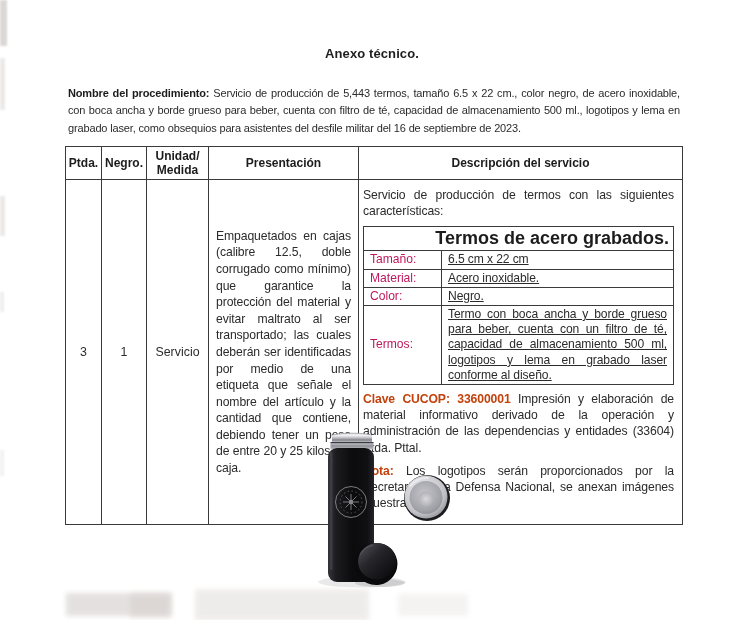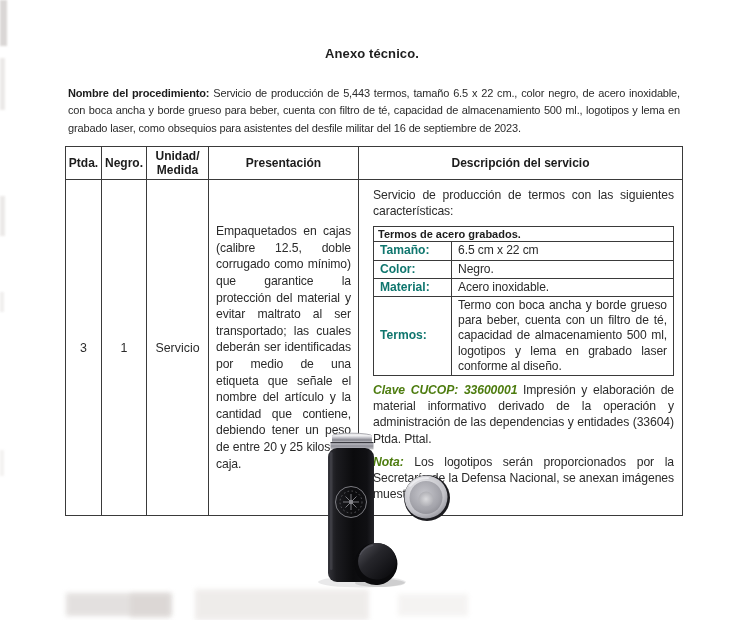--- a/index.html
+++ b/index.html
@@ -29,36 +29,36 @@
   table.main-table thead th {
     font-size:12px; font-weight:bold; color:#1c1c1c;
     text-align:center; vertical-align:middle; height:30px;
     padding:1px 2px; line-height:14px;
   }
   td.cell-center { text-align:center; vertical-align:middle; font-size:12.4px; }
   td.cell-pres {
     vertical-align:middle; padding:6px 7px; text-align:justify;
     line-height:16.6px; letter-spacing:-0.1px;
   }
-  td.cell-desc { vertical-align:top; padding:3px 8px 6px 14px; }
+  td.cell-desc { vertical-align:top; padding:3px 8px 6px 4px; }
   .cell-desc p { margin:4px 0 7px 0; text-align:justify; line-height:16.2px; letter-spacing:-0.1px; }
-  .cell-desc p b { color:#4d7c0f;font-style:italic; }
+  .cell-desc p b { color:#c2410c; }
 
   table.spec-table {
     width:100%; border-collapse:collapse; table-layout:fixed;
     margin:1px 0 6px 0; font-size:12.1px;
   }
   table.spec-table th, table.spec-table td { border:1.3px solid #3a3a3a; }
   table.spec-table th {
-    text-align:left; font-weight:bold; color:#1c1c1c;
-    padding:1px 4px; font-size:11px;
+    text-align:right; font-weight:bold; color:#1c1c1c;
+    padding:1px 4px; font-size:18px;
   }
   table.spec-table td { padding:1px 6px; line-height:15.2px; }
-  td.spec-label { font-weight:bold; color:#0f766e; vertical-align:middle; }
-  td.spec-value { text-align:justify; letter-spacing:-0.1px; }
+  td.spec-label { font-weight:normal; color:#be185d; vertical-align:middle; }
+  td.spec-value { text-align:justify; letter-spacing:-0.1px;text-decoration:underline; }
 
   .photo { position:absolute; left:296px; top:430px; width:192px; height:162px; }
 
   .ghost, .edge-mark { position:absolute; pointer-events:none; }
   .ghost { filter:blur(2.5px); }
   .g1 { left:66px;  top:593px; width:106px; height:23px; background:#c9c3c0; opacity:.5; }
   .g2 { left:130px; top:593px; width:40px;  height:25px; background:#d4cecb; opacity:.45; }
   .g3 { left:195px; top:589px; width:174px; height:31px; opacity:.5;
         background:repeating-linear-gradient(#e3dedb 0 5px, #cbc5c2 5px 6px); }
   .g4 { left:398px; top:594px; width:70px;  height:22px; background:#ded9d6; opacity:.3; }
@@ -108,26 +108,26 @@
             </colgroup>
           <tbody>
               <tr>
             <th colspan="2">Termos de acero grabados.</th>
           </tr>
           <tr>
             <td class="spec-label">Tamaño:</td>
             <td class="spec-value">6.5 cm x 22 cm</td>
           </tr>
           <tr>
+            <td class="spec-label">Material:</td>
+            <td class="spec-value">Acero inoxidable.</td>
+          </tr>
+          <tr>
             <td class="spec-label">Color:</td>
             <td class="spec-value">Negro.</td>
-          </tr>
-          <tr>
-            <td class="spec-label">Material:</td>
-            <td class="spec-value">Acero inoxidable.</td>
           </tr>
           <tr>
             <td class="spec-label">Termos:</td>
             <td class="spec-value">Termo con boca ancha y borde grueso para beber, cuenta con un filtro de té, capacidad de almacenamiento 500 ml, logotipos y lema en grabado laser conforme al diseño.</td>
           </tr>
         </tbody>
           </table>
         <p><b>Clave CUCOP: 33600001</b><span> Impresión y elaboración de material informativo derivado de la operación y administración de las dependencias y entidades (33604) Ptda. Pttal.</span></p>
         <p><b>Nota:</b><span> Los logotipos serán proporcionados por la Secretaría de la Defensa Nacional, se anexan imágenes muestra.</span></p>
       </td>

